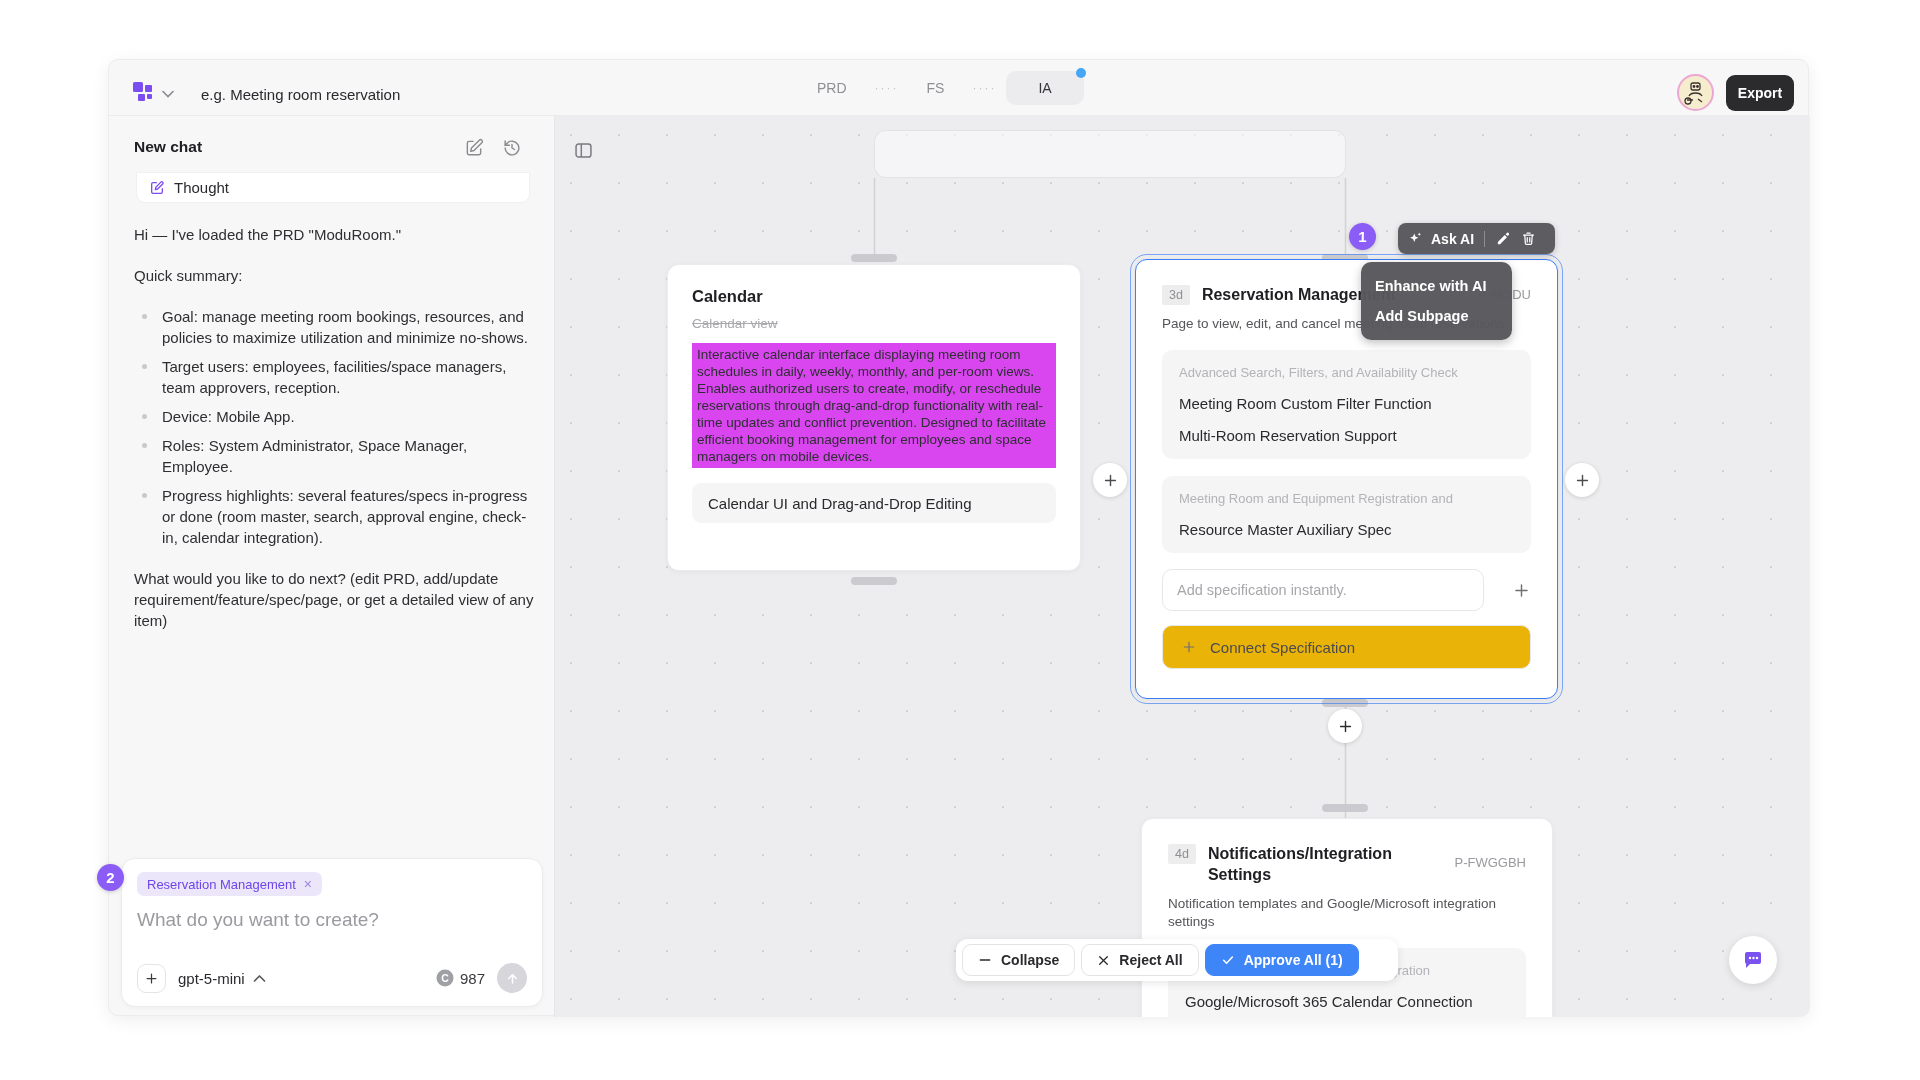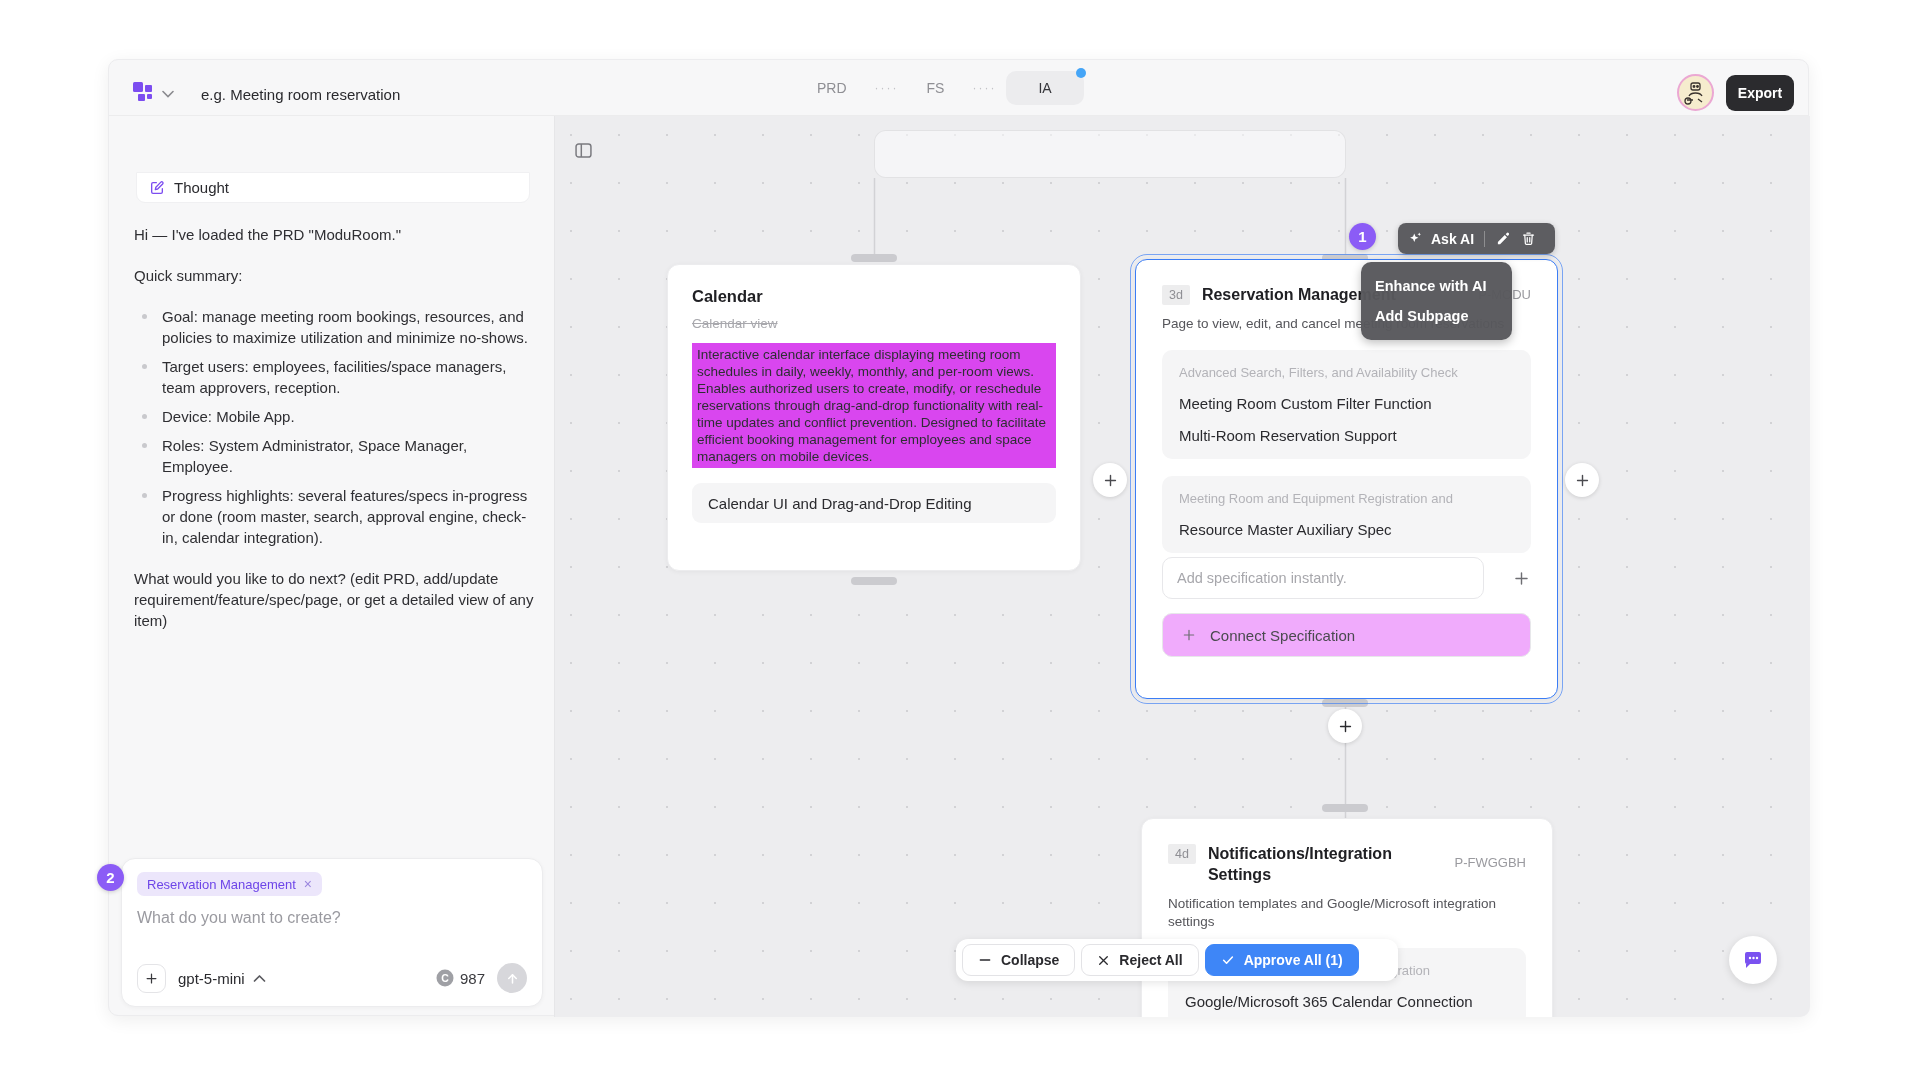--- a/index.html
+++ b/index.html
@@ -41,21 +41,21 @@
   .chat-col li { position:relative; padding-left:28px; margin-bottom:8px; }
   .chat-col li::before { content:""; position:absolute; left:8px; top:8px; width:5px; height:5px; border-radius:50%;
                          background:#c9c9cd; }
 
   .composer { position:absolute; left:12px; top:742px; width:422px; height:149px; background:#fff;
               border:1px solid #ececee; border-radius:14px; box-shadow:0 1px 4px rgba(0,0,0,.04);
               padding:13px 15px; display:flex; flex-direction:column; }
   .ctx-tag { display:inline-flex; align-items:center; gap:8px; background:#ece6fb; color:#6d45e8;
              font-size:13px; font-weight:500; height:24px; padding:0 10px; border-radius:7px; width:max-content; cursor:pointer; }
   .ctx-tag-close { color:#9a85de; font-size:14px; cursor:pointer; }
-  .composer-input { border:none; outline:none; background:transparent; margin-top:13px; font-size:16px;
+  .composer-input { border:none; outline:none; background:transparent; margin-top:13px; font-size:19px;
                     color:#2a2a2e; font-family:inherit; width:100%; }
   .composer-input::placeholder { color:#9a9aa0; }
   .composer-bottom { margin-top:auto; display:flex; align-items:center; }
   .attach-btn { width:29px; height:29px; border:1px solid #e4e4e7; background:#fff; border-radius:9px;
                 display:flex; align-items:center; justify-content:center; cursor:pointer; }
   .model-select { display:flex; align-items:center; gap:8px; margin-left:12px; cursor:pointer; }
   .model-label { font-size:15px; color:#2a2a2e; }
   .credits-wrap { margin-left:auto; display:flex; align-items:center; gap:6px; }
   .credits-num { font-size:15px; color:#3a3a3e; }
   .send-btn { margin-left:12px; width:30px; height:30px; border-radius:50%; background:#d7d7db; border:none;
@@ -87,25 +87,25 @@
   .card-rm::after { content:""; position:absolute; inset:-6px; border:1.5px solid rgba(59,125,245,.65);
                     border-radius:17px; pointer-events:none; }
   .node-head { display:flex; align-items:flex-start; gap:12px; }
   .age-badge { background:#ededee; color:#8f8f94; font-size:12.5px; border-radius:2px; padding:3px 7px; margin-top:1px; }
   .node-title { font-size:16px; font-weight:700; color:#202024; line-height:21px; }
   .node-id { margin-left:auto; font-size:13px; color:#9a9a9f; padding-top:3px; }
   .node-sub { margin-top:10px; font-size:13.5px; color:#55555a; line-height:18px; }
   .gray-sec { margin-top:17px; background:#f5f5f6; border-radius:10px; padding:15px 17px; }
   .sec-header { font-size:13px; color:#b3b3b8; white-space:nowrap; overflow:hidden; }
   .sec-item { margin-top:15px; font-size:15px; color:#2a2a2e; cursor:pointer; }
-  .addspec-row { margin-top:4px; display:flex; align-items:center; gap:28px; }
+  .addspec-row { margin-top:16px; display:flex; align-items:center; gap:28px; }
   .addspec-input { flex:1; height:42px; border:1px solid #e7e7ea; border-radius:10px; padding:0 14px;
                    font-size:14.5px; font-family:inherit; outline:none; background:#fff; }
   .addspec-input::placeholder { color:#a7a7ac; }
-  .connect-btn { margin-top:14px; width:100%; height:44px; border:1px solid #e7e7ea; background:#f0abfc; border-radius:10px;
+  .connect-btn { margin-top:14px; width:100%; height:44px; border:1px solid #e7e7ea; background:#eab308; border-radius:10px;
                  display:flex; align-items:center; gap:13px; padding:0 18px; font-size:15px; color:#4a4a4f;
                  font-family:inherit; cursor:pointer; }
 
   .card-notif { left:586px; top:702px; width:412px; height:300px; padding:24px 26px; }
 
   
   .node-toolbar { position:absolute; left:843px; top:107px; width:157px; height:31px; background:rgba(88,88,92,.97);
                   border-radius:8px; display:flex; align-items:center; padding:12px 10px; gap:8px;
                   box-shadow:0 2px 6px rgba(0,0,0,.2); }
   .askai-label { color:#fff; font-size:14px; font-weight:600; }
@@ -175,20 +175,36 @@
               <path d="M10 20c2-4 11-4 13 0"></path>
               <path d="M8 24h6M19 23l4 3"></path>
               <circle cx="9" cy="25" r="3"></circle>
             </g>
           </svg>
       </div>
       <button class="export-btn">Export</button>
     </div>
 
     <div class="sidebar">
+      <div class="newchat-row">
+        <span class="newchat-title">New chat</span>
+        <span class="icon-btn" style="left:330px;">
+          <svg width="20" height="20" viewBox="0 0 24 24" fill="none" stroke="#8a8a8f" stroke-width="1.7" stroke-linecap="round" stroke-linejoin="round">
+              <path d="M11 4H6a2 2 0 0 0-2 2v12a2 2 0 0 0 2 2h12a2 2 0 0 0 2-2v-5"></path>
+              <path d="M18.4 2.6a2.1 2.1 0 0 1 3 3L12 15l-4 1 1-4z"></path>
+            </svg>
+        </span>
+        <span class="icon-btn" style="left:368px;">
+          <svg width="20" height="20" viewBox="0 0 24 24" fill="none" stroke="#8a8a8f" stroke-width="1.7" stroke-linecap="round" stroke-linejoin="round">
+              <path d="M3.8 12a8.2 8.2 0 1 0 2.4-5.8L3.8 8.6"></path>
+              <path d="M3.8 3.6v5h5"></path>
+              <path d="M12 7.8V12l3 1.8"></path>
+            </svg>
+        </span>
+      </div>
 
       <div class="thought-row">
         <span>
           <svg width="16" height="16" viewBox="0 0 24 24" fill="none" stroke="#7c4df0" stroke-width="2" stroke-linecap="round" stroke-linejoin="round">
               <path d="M11 4H6a2 2 0 0 0-2 2v12a2 2 0 0 0 2 2h12a2 2 0 0 0 2-2v-5"></path>
               <path d="M17.8 3.2a1.9 1.9 0 0 1 2.7 2.7L13 13.5l-3.5.8.8-3.5z"></path>
             </svg>
         </span>
         <span class="thought-label">Thought</span>
       </div>

